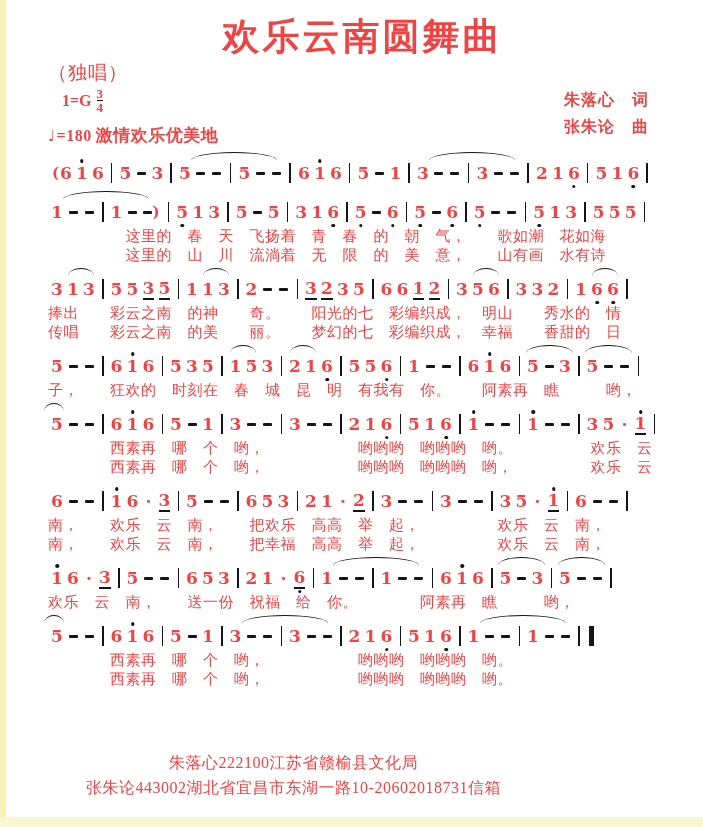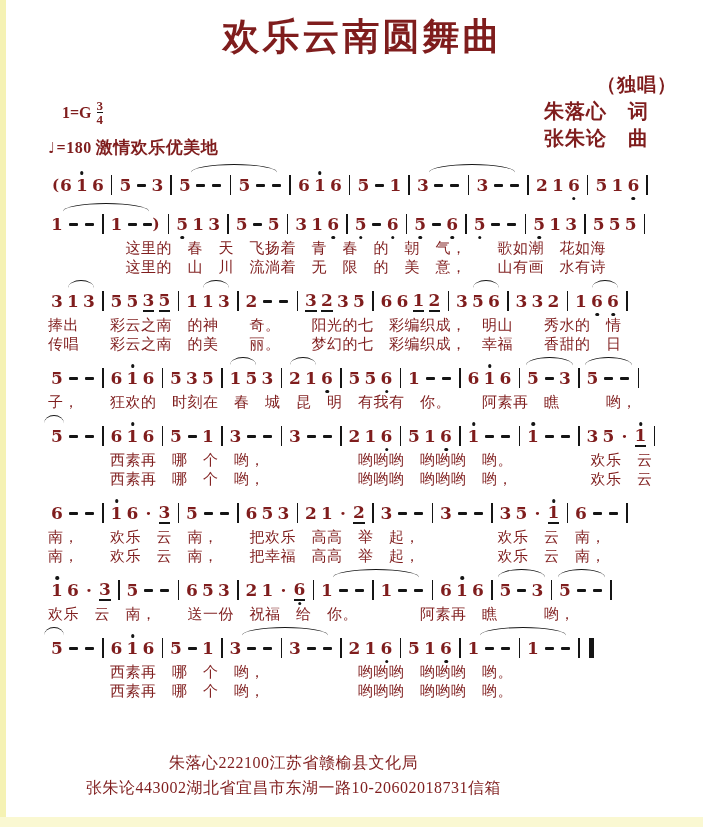--- a/index.html
+++ b/index.html
@@ -3,56 +3,55 @@
 <meta charset="utf-8">
 <style>
   html,body{margin:0;padding:0;background:#e8e8e8;}
   .page{
     position:relative;
     width:703px;height:827px;
     background:#ffffff;
     box-sizing:border-box;
     padding:12px 26px 0 48px;
     font-family:"Liberation Serif","DejaVu Serif",serif;
-    color:#7f1d1d;
+    color:#ef4444;
     overflow:hidden;
   }
   .tint-left{position:absolute;left:0;top:0;width:6px;height:100%;background:#f5f2b4;}
   .tint-bottom{position:absolute;left:0;bottom:0;width:100%;height:10px;background:#faf8d2;}
   .title{
     margin:2px 0 0 0;
     text-align:center;
     font-size:37px;
     font-weight:bold;
     letter-spacing:3px;
     line-height:46px;
   }
   .subtitle{
-    text-align:right;
+    text-align:left;
     font-size:19px;
     line-height:26px;
-    margin-top:12px;
+    margin-top:0;
     letter-spacing:1px;
-    font-weight:bold;
   }
   .meta{position:relative;height:62px;}
   .keysig{
     position:absolute;left:14px;top:2px;
     font-size:16px;font-weight:bold;
     display:flex;align-items:center;justify-content:space-between;
   }
   .frac{
     display:inline-block;margin-left:5px;
     text-align:center;font-size:13px;line-height:12px;font-weight:bold;
   }
   .frac .num{display:block;}
   .frac .den{display:block;border-top:1.2px solid #151515;padding-top:1px;}
   .credits{
     position:absolute;right:28px;top:0;
-    font-size:20px;font-weight:bold;
+    font-size:16px;font-weight:bold;
     line-height:27px;text-align:right;letter-spacing:1px;margin-left:28px;
   }
   .tempo{
     position:absolute;left:0;top:38px;
     font-size:16px;font-weight:bold;letter-spacing:0.5px;
     display:flex;align-items:center;
   }
   .tnote{font-family:"DejaVu Sans",sans-serif;font-size:15px;margin-right:1px;}
   .expr{margin-left:4px;font-size:17px;}
   .score{margin-top:10px;}

